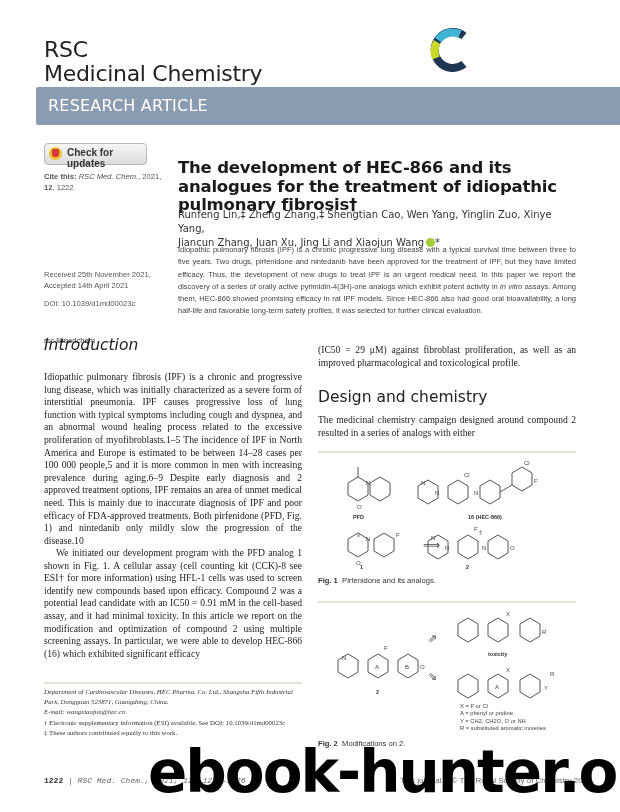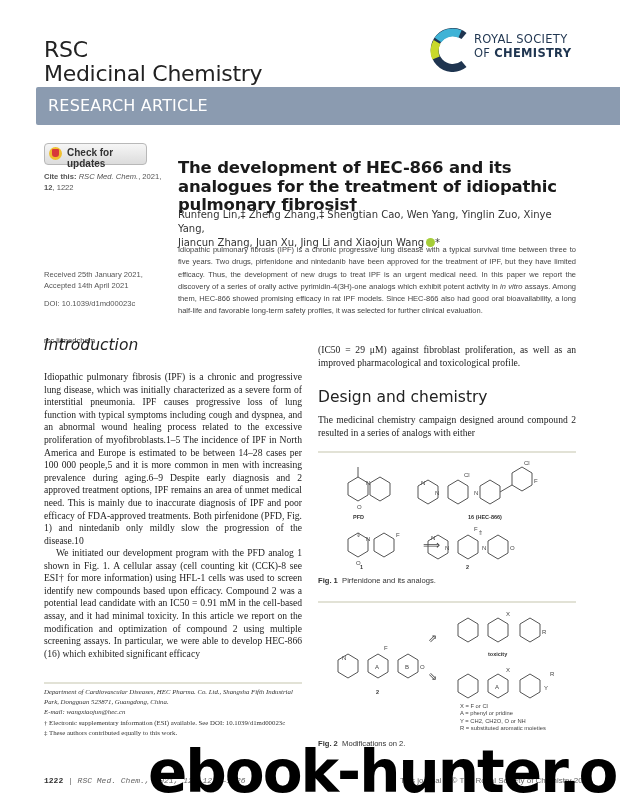--- a/index.html
+++ b/index.html
@@ -42,42 +42,38 @@
   <div>RSC</div>
   <div>Medicinal Chemistry</div>
 </div>
 
 <div class="abs logo">
   <svg width="40" height="44" viewBox="0 0 40 44" style="position:absolute;left:0;top:0">
     <path d="M34 8 A18 18 0 1 0 34 36" stroke="#1f3550" stroke-width="8" fill="none"></path>
     <path d="M30 6 A18 18 0 0 0 8 12" stroke="#3fb3d6" stroke-width="8" fill="none"></path>
     <path d="M7 14 A18 18 0 0 0 6 30" stroke="#c8d92b" stroke-width="8" fill="none"></path>
   </svg>
-  <div class="logo-text">
-    <div>ROYAL SOCIETY</div>
-    <div><span>OF </span><b>CHEMISTRY</b></div>
-  </div>
 </div>
 
 <div class="abs banner">
   <span>RESEARCH ARTICLE</span>
 </div>
 
 <div class="abs cfu">
   <span class="cfu-icon"></span>
   <span class="cfu-label">Check for updates</span>
 </div>
 
 <div class="abs side" style="top:172px;">
   <b>Cite this:</b>
   <i>RSC Med. Chem.</i><span>, 2021, </span><b>12</b><span>, 1222</span>
 </div>
 
 <div class="abs side" style="top:270px;">
-  <div>Received 25th January 2021,</div>
+  <div>Received 25th November 2021,</div>
   <div>Accepted 14th April 2021</div>
 </div>
 <div class="abs side" style="top:299px;">DOI: 10.1039/d1md00023c</div>
 <div class="abs side" style="top:336px;color:#333;">rsc.li/medchem</div>
 
 <div class="abs title">The development of HEC-866 and its analogues for the treatment of idiopathic pulmonary fibrosis†</div>
 
 <div class="abs authors">
   <div>Runfeng Lin,‡ Zheng Zhang,‡ Shengtian Cao, Wen Yang, Yinglin Zuo, Xinye Yang,</div>
   <div><span>Jiancun Zhang, Juan Xu, Jing Li and Xiaojun Wang</span><span class="orcid"></span><span>*</span></div>

